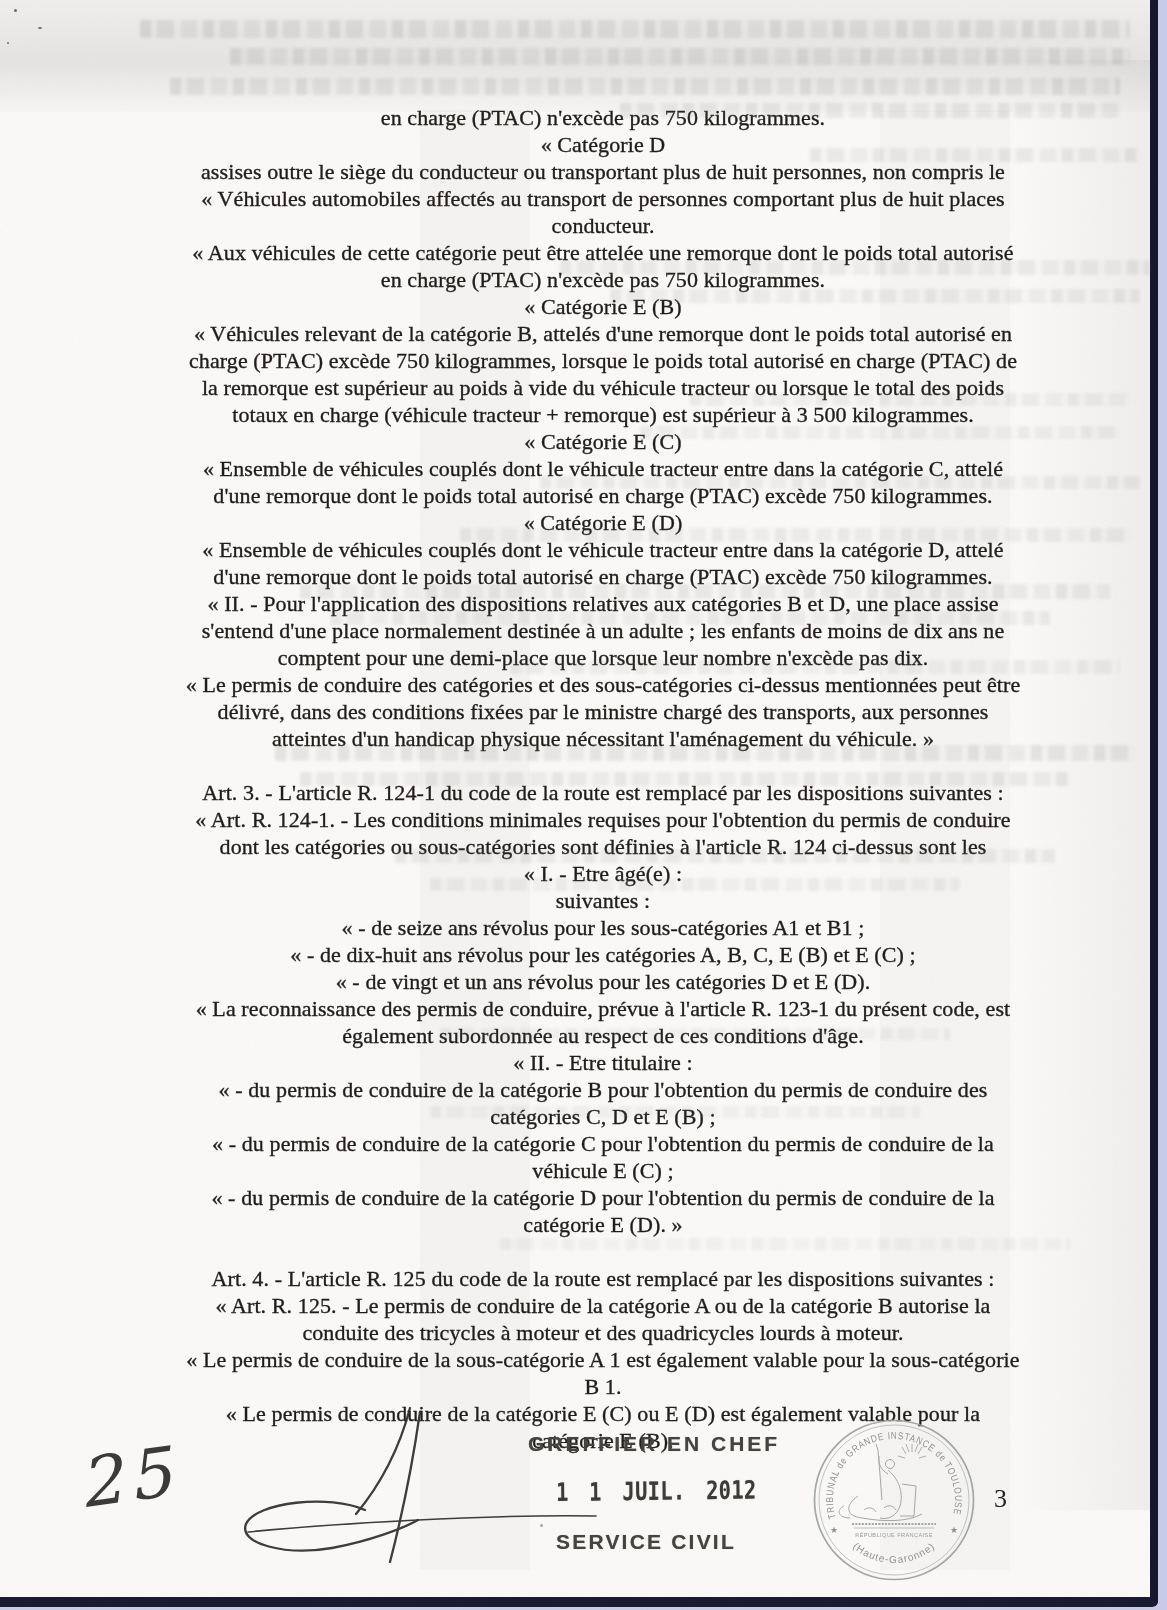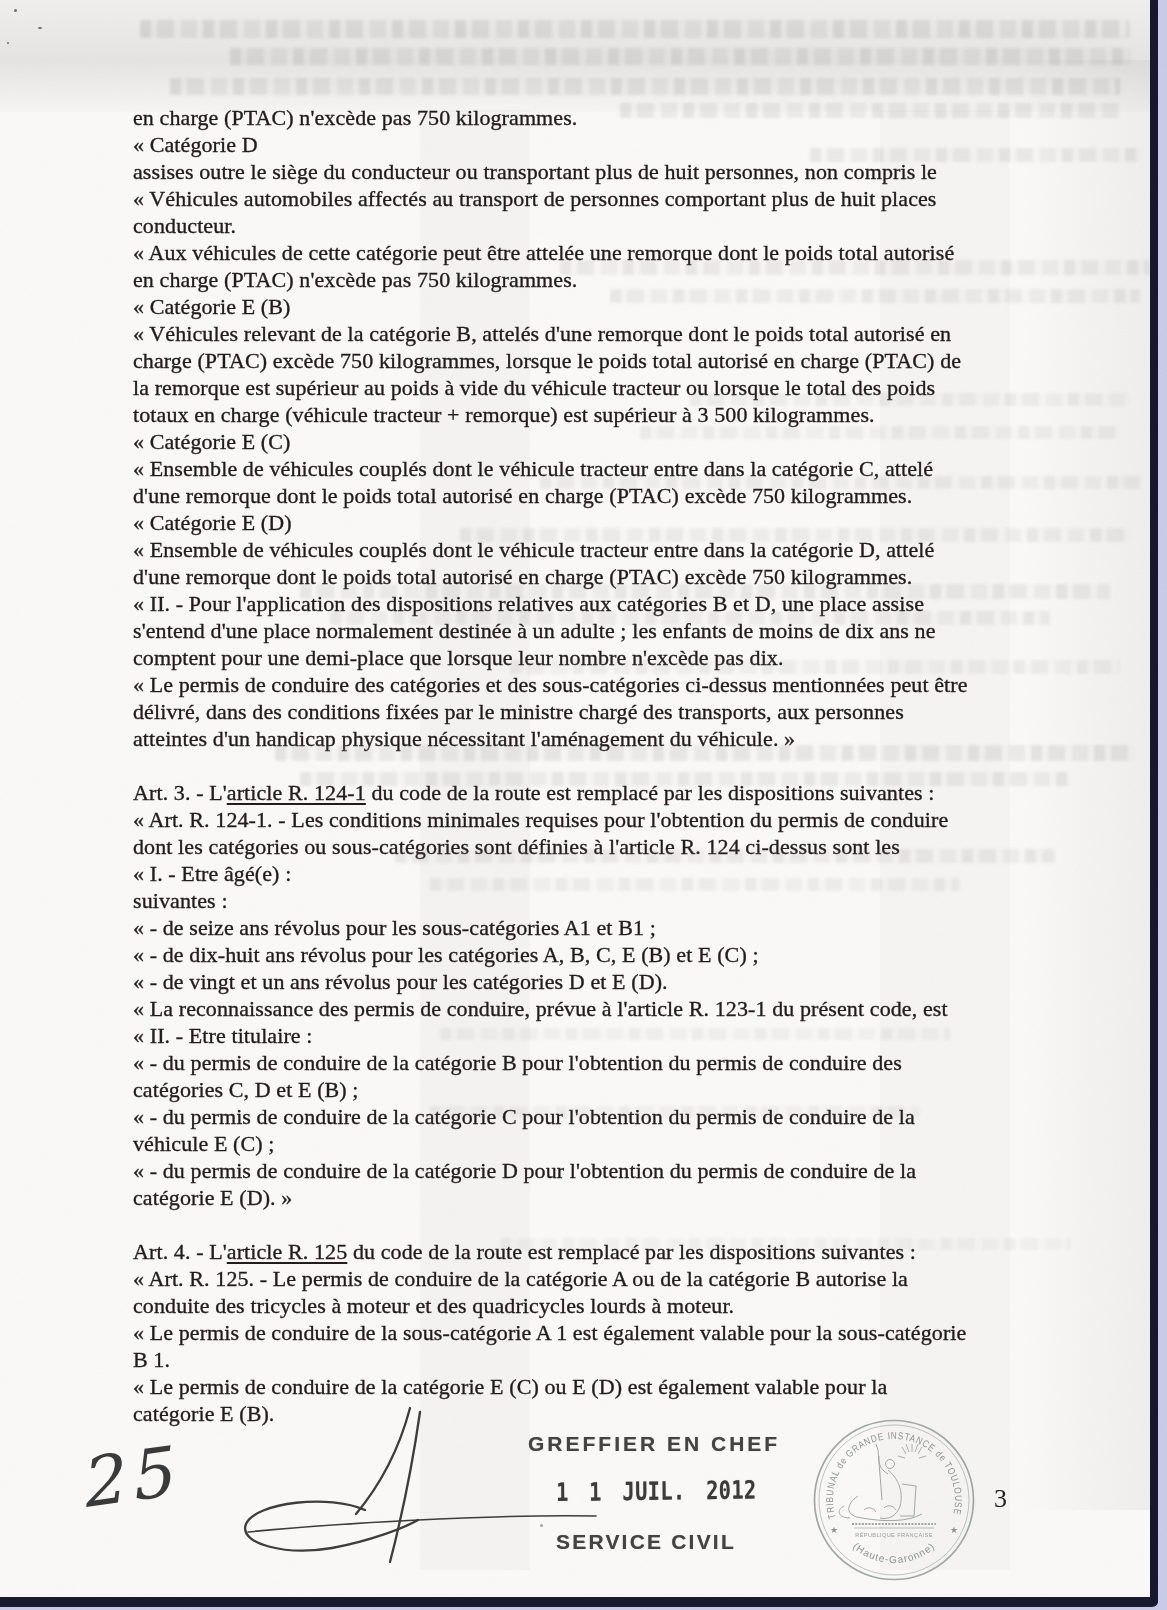--- a/index.html
+++ b/index.html
@@ -28,24 +28,25 @@
     background:linear-gradient(90deg,rgba(140,140,140,0),rgba(140,140,140,.10));
     pointer-events:none;
   }
   .vstreak{position:absolute;top:110px;height:1460px;pointer-events:none;}
   
   .text-block{
     position:absolute;left:133px;top:104px;width:940px;
     font-size:22px;line-height:27px;color:#201d1b;
     -webkit-text-stroke:.35px #201d1b;
     letter-spacing:.1px;
+    text-align:center;
   }
   .line{white-space:nowrap;}
   .line.gap{margin-top:27px;}
-  .line .u{text-decoration:underline;text-decoration-thickness:1.5px;text-underline-offset:3px;}
+  .line .u{text-decoration-thickness:1.5px;text-underline-offset:3px;}
   
   .g{
     position:absolute;pointer-events:none;filter:blur(1.8px);border-radius:2px;
     background:repeating-linear-gradient(90deg,
       rgba(120,118,115,.34) 0 11px, rgba(150,150,148,.10) 11px 17px,
       rgba(125,122,120,.30) 17px 34px, rgba(160,158,155,.08) 34px 41px,
       rgba(130,128,125,.26) 41px 57px, rgba(160,158,155,.08) 57px 63px);
   }
   .speck{position:absolute;background:#6c6c6c;border-radius:50%;pointer-events:none;}
   
@@ -116,20 +117,21 @@
       <div class="line">atteintes d'un handicap physique nécessitant l'aménagement du véhicule. »</div>
       <div class="line gap"><span>Art. 3. - L'</span><span class="u">article R. 124-1</span><span> du code de la route est remplacé par les dispositions suivantes :</span></div>
       <div class="line">« Art. R. 124-1. - Les conditions minimales requises pour l'obtention du permis de conduire</div>
       <div class="line">dont les catégories ou sous-catégories sont définies à l'article R. 124 ci-dessus sont les</div>
       <div class="line">« I. - Etre âgé(e) :</div>
       <div class="line">suivantes :</div>
       <div class="line">« - de seize ans révolus pour les sous-catégories A1 et B1 ;</div>
       <div class="line">« - de dix-huit ans révolus pour les catégories A, B, C, E (B) et E (C) ;</div>
       <div class="line">« - de vingt et un ans révolus pour les catégories D et E (D).</div>
       <div class="line">« La reconnaissance des permis de conduire, prévue à l'article R. 123-1 du présent code, est</div>
+      <div class="line">également subordonnée au respect de ces conditions d'âge.</div>
       <div class="line">« II. - Etre titulaire :</div>
       <div class="line">« - du permis de conduire de la catégorie B pour l'obtention du permis de conduire des</div>
       <div class="line">catégories C, D et E (B) ;</div>
       <div class="line">« - du permis de conduire de la catégorie C pour l'obtention du permis de conduire de la</div>
       <div class="line">véhicule E (C) ;</div>
       <div class="line">« - du permis de conduire de la catégorie D pour l'obtention du permis de conduire de la</div>
       <div class="line">catégorie E (D). »</div>
       <div class="line gap"><span>Art. 4. - L'</span><span class="u">article R. 125</span><span> du code de la route est remplacé par les dispositions suivantes :</span></div>
       <div class="line">« Art. R. 125. - Le permis de conduire de la catégorie A ou de la catégorie B autorise la</div>
       <div class="line">conduite des tricycles à moteur et des quadricycles lourds à moteur.</div>

